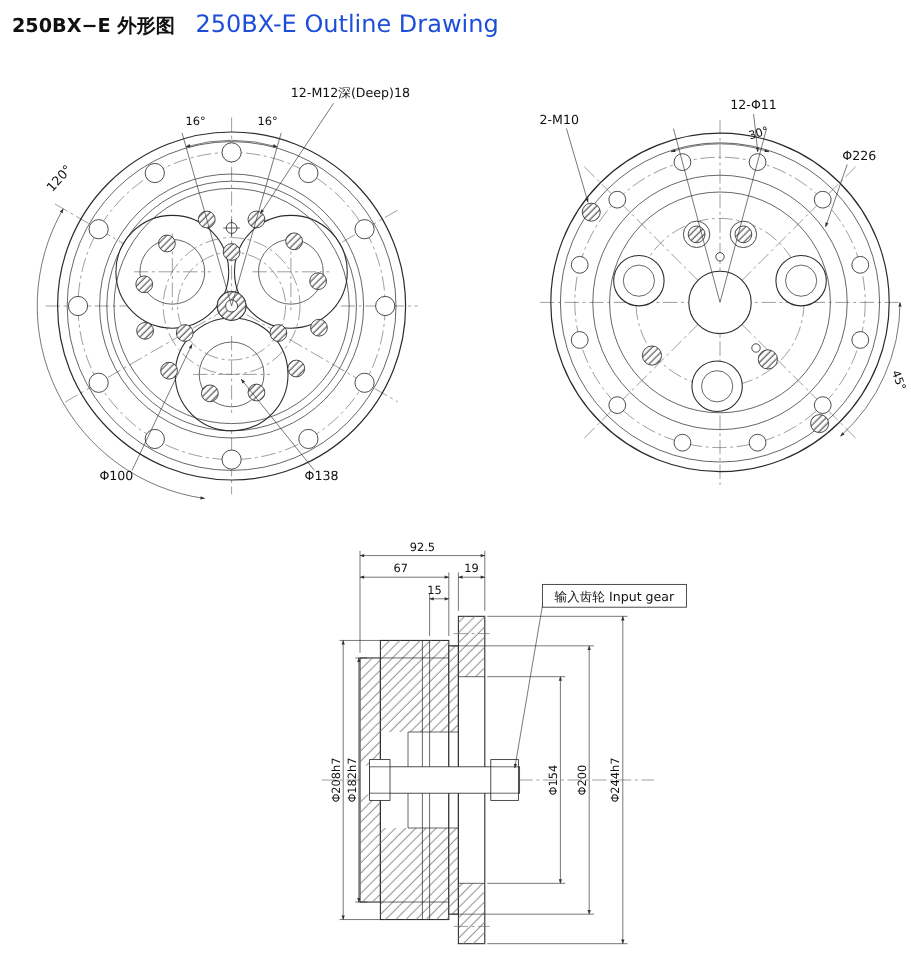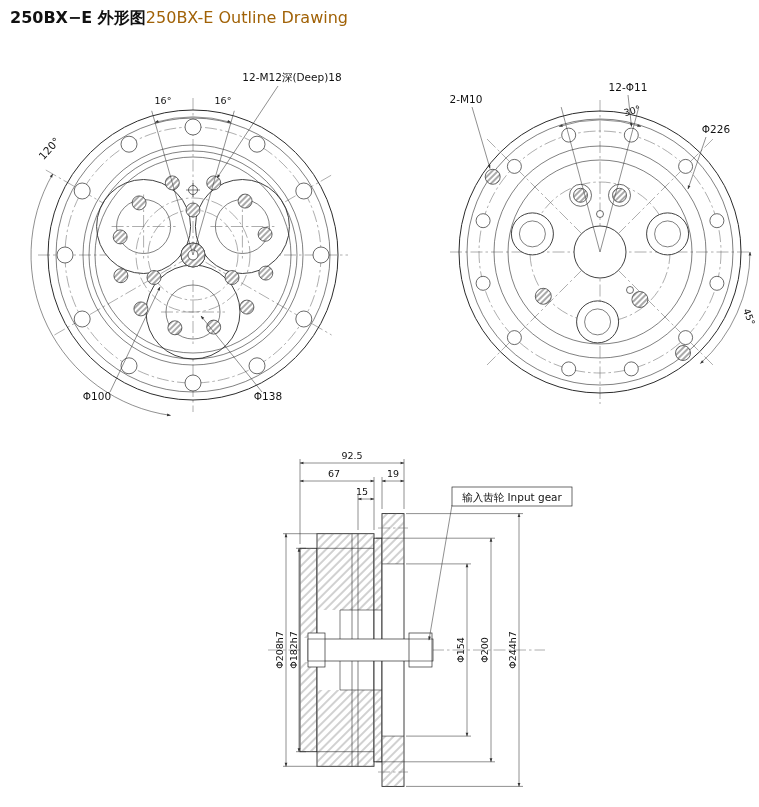--- a/index.html
+++ b/index.html
@@ -1,19 +1,19 @@
 <!DOCTYPE html>
 <html><head>
 <meta charset="utf-8">
 <style>
   html,body{margin:0;padding:0;background:#fff;}
   body{width:759px;height:807px;position:relative;font-family:"DejaVu Sans",sans-serif;overflow:hidden;}
   .title{position:absolute;left:10px;top:8px;white-space:nowrap;}
   .t-zh{font-weight:bold;font-size:16px;color:#111;text-align:right;}
-  .t-en{font-size:16px;color:#a16207;margin-left:0;}
+  .t-en{font-size:20px;color:#1d4ed8;margin-left:17px;}
   svg text{font:10.5px "DejaVu Sans",sans-serif;fill:#111;}
   svg .t9{font-size:9.5px;}
   .ol{fill:none;stroke:#2b2b2b;stroke-width:1;}
   .tl{fill:none;stroke:#2b2b2b;stroke-width:0.6;}
   .wf{fill:#fff;stroke:#2b2b2b;stroke-width:0.9;}
   .wf2{fill:#fff;stroke:#2b2b2b;stroke-width:0.7;}
   .cl{fill:none;stroke:#6b6b6b;stroke-width:0.55;stroke-dasharray:12 3 2.5 3;}
   .dim{fill:none;stroke:#333;stroke-width:0.55;}
   .hat{fill:url(#h1);stroke:#2b2b2b;stroke-width:0.7;}
   .hrect{fill:url(#h2);stroke:none;}

